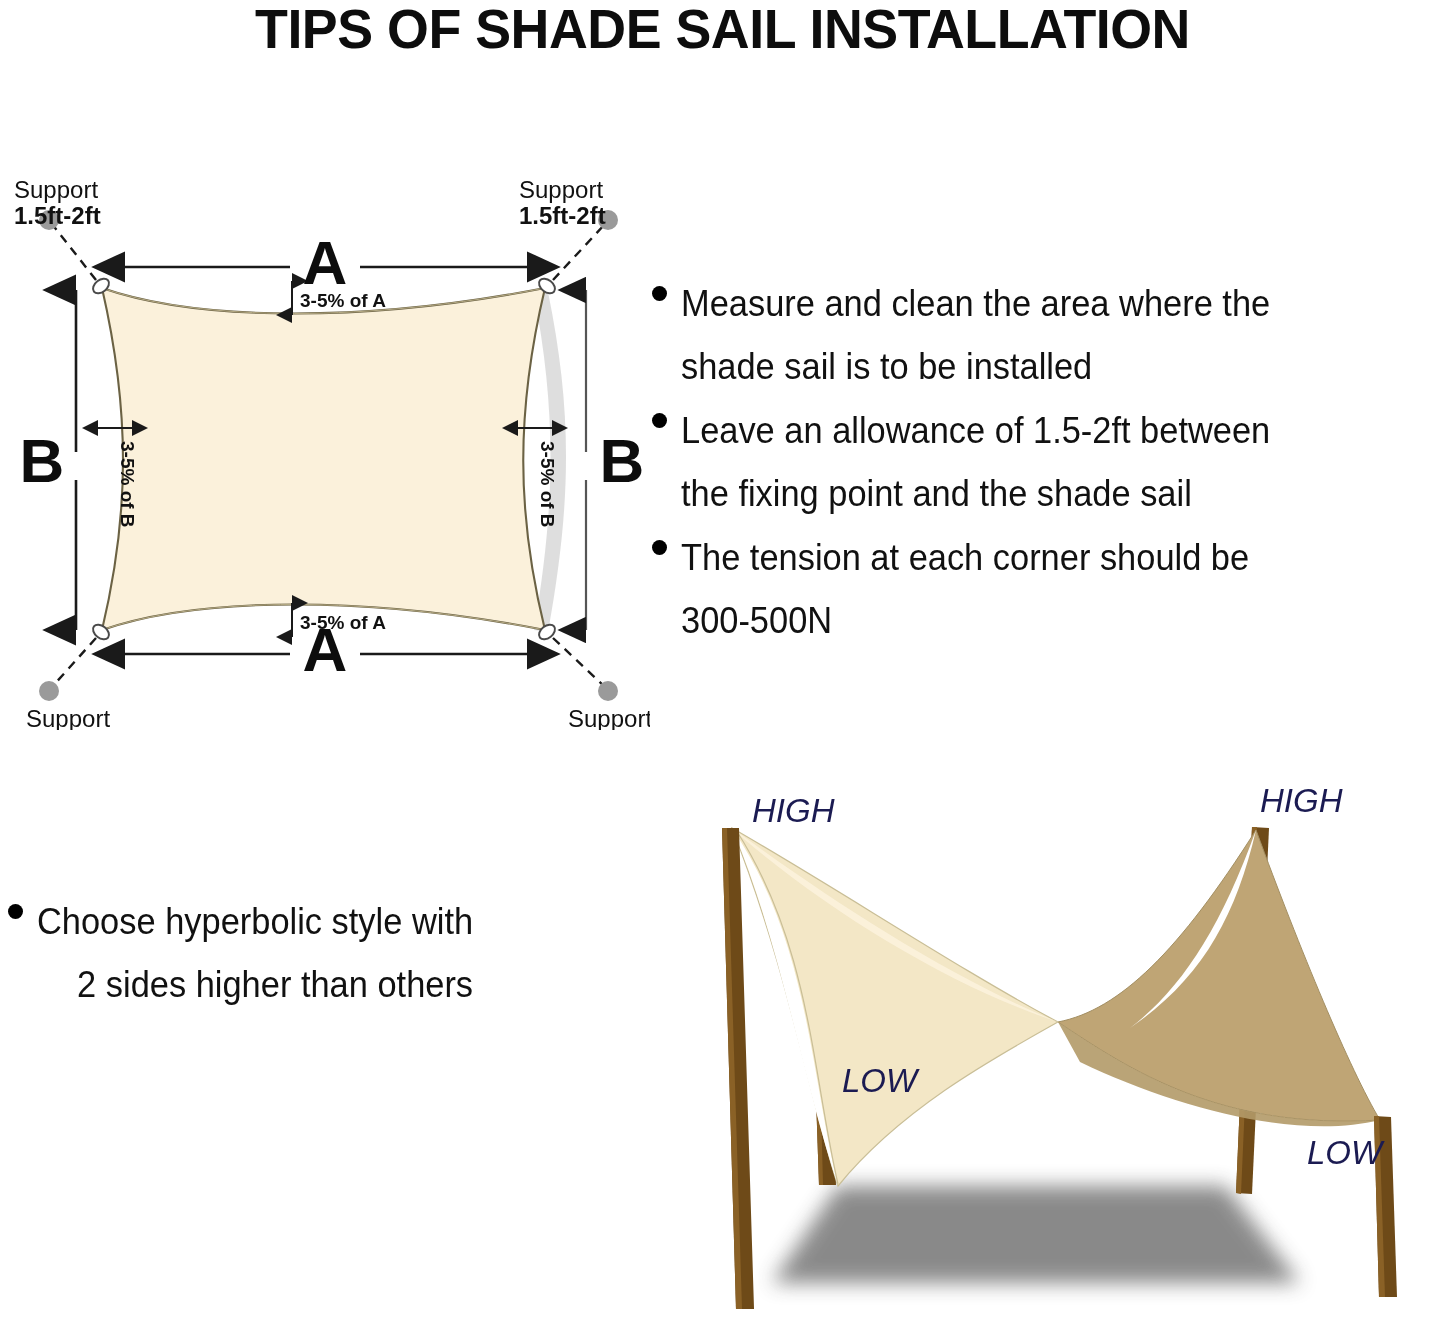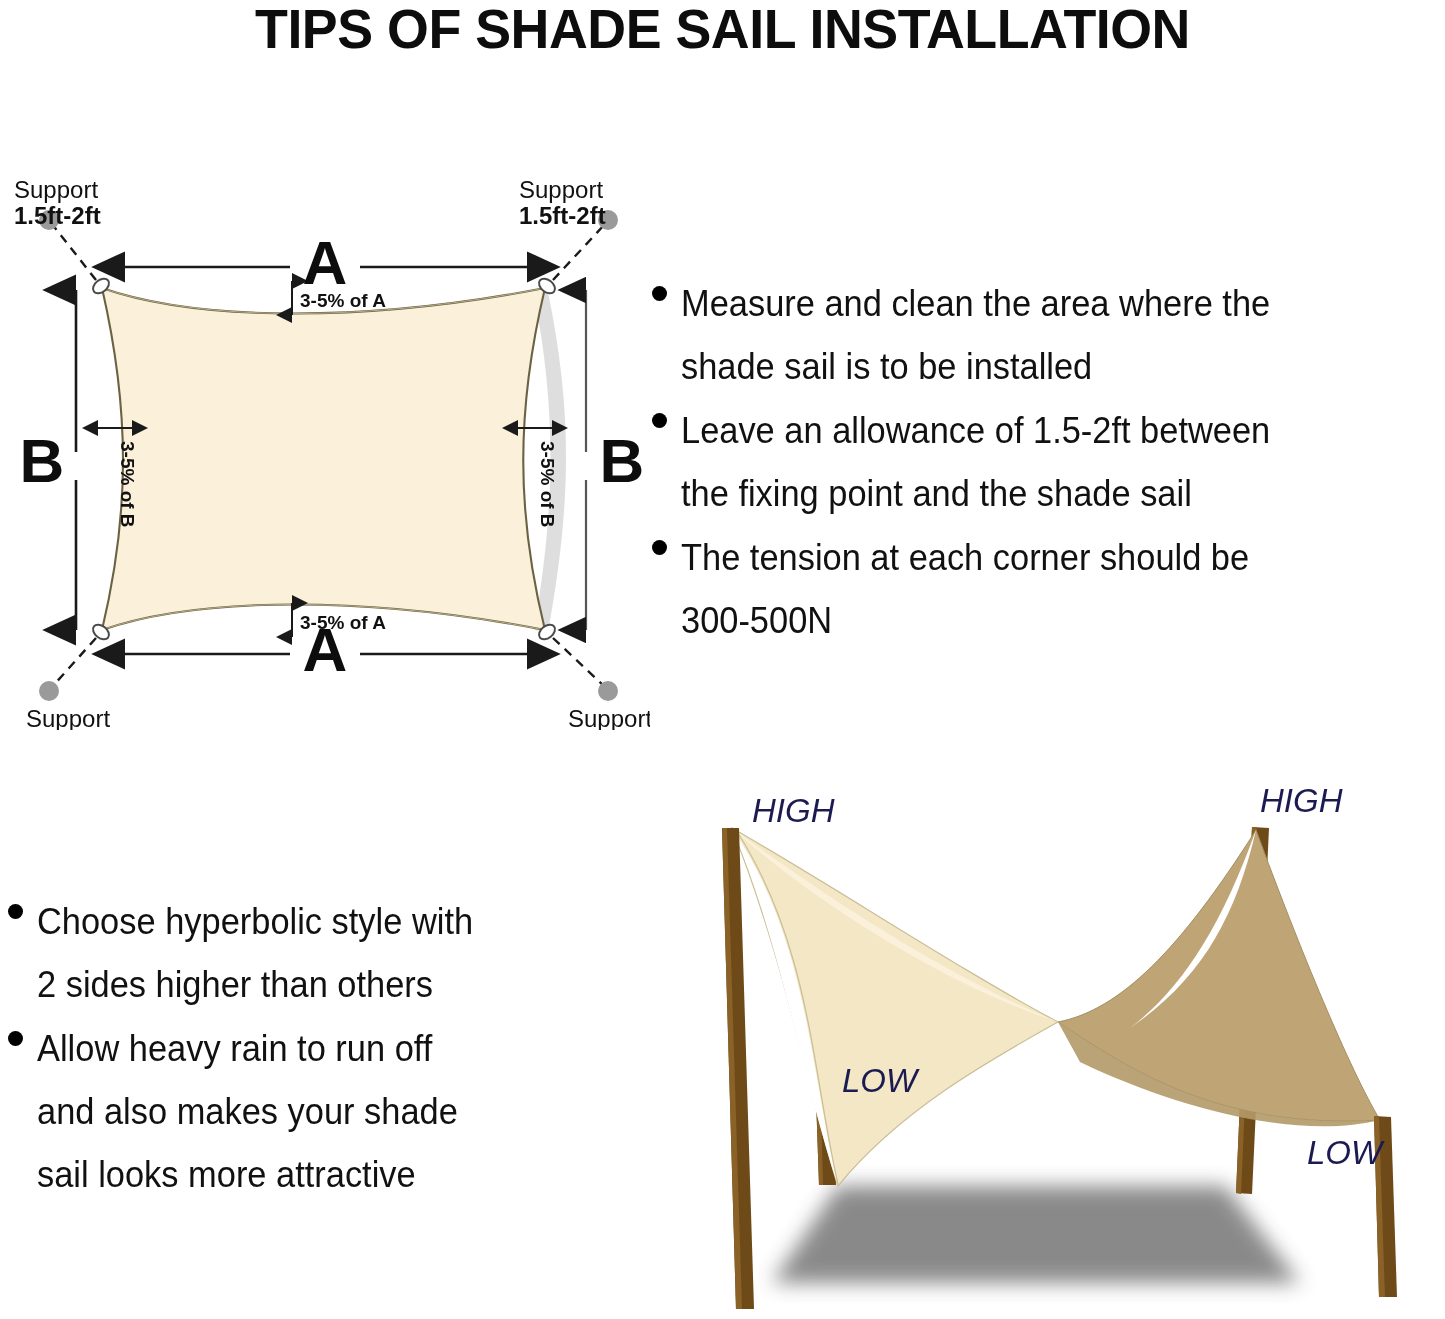--- a/index.html
+++ b/index.html
@@ -38,21 +38,21 @@
     color:#111;
     transform-origin:left top;
   }
 
   #bullets-top-right{left:652px;top:272px;width:800px;}
   #bullets-top-right .bullet-text{font-size:37px;line-height:63px;transform:scaleX(0.93);}
   #bullets-top-right .bullet-row{margin-bottom:1px;}
 
   #bullets-bottom-left{left:8px;top:890px;width:620px;}
   #bullets-bottom-left .bullet-text{font-size:37px;line-height:63px;transform:scaleX(0.93);}
-  #bullets-bottom-left .bullet-row{margin-bottom:1px;}
+  #bullets-bottom-left .bullet-row{margin-bottom:1px;text-align:right;}
 
   
   #fig-rect{left:0px;top:160px;width:650px;height:570px;}
   #fig-rect svg{display:block;}
 
   
   #fig-hyper{left:660px;top:770px;width:785px;height:549px;font-style:italic;}
   #fig-hyper svg{display:block;}
 
   .lbl{font-family:"Liberation Sans","DejaVu Sans",sans-serif;}
@@ -219,28 +219,20 @@
 <div class="bullets" id="bullets-bottom-left">
 
   <div class="bullet-row">
     <span class="bullet-dot"></span>
     <span class="bullet-text">
       <span>Choose hyperbolic style with</span><br>
       <span>2 sides higher than others</span>
     </span>
   </div>
 
-  <div class="bullet-row">
-    <span class="bullet-dot"></span>
-    <span class="bullet-text">
-      <span>Allow heavy rain to run off</span><br>
-      <span>and also makes your shade</span><br>
-      <span>sail looks more attractive</span>
-    </span>
-  </div>
 
 </div>
 
 <div class="panel" id="fig-hyper">
   <svg width="785" height="549" viewBox="0 0 785 549" xmlns="http://www.w3.org/2000/svg">
     <defs>
       <filter id="softShadow" x="-25%" y="-60%" width="150%" height="250%">
         <feGaussianBlur stdDeviation="10"></feGaussianBlur>
       </filter>
     </defs>

